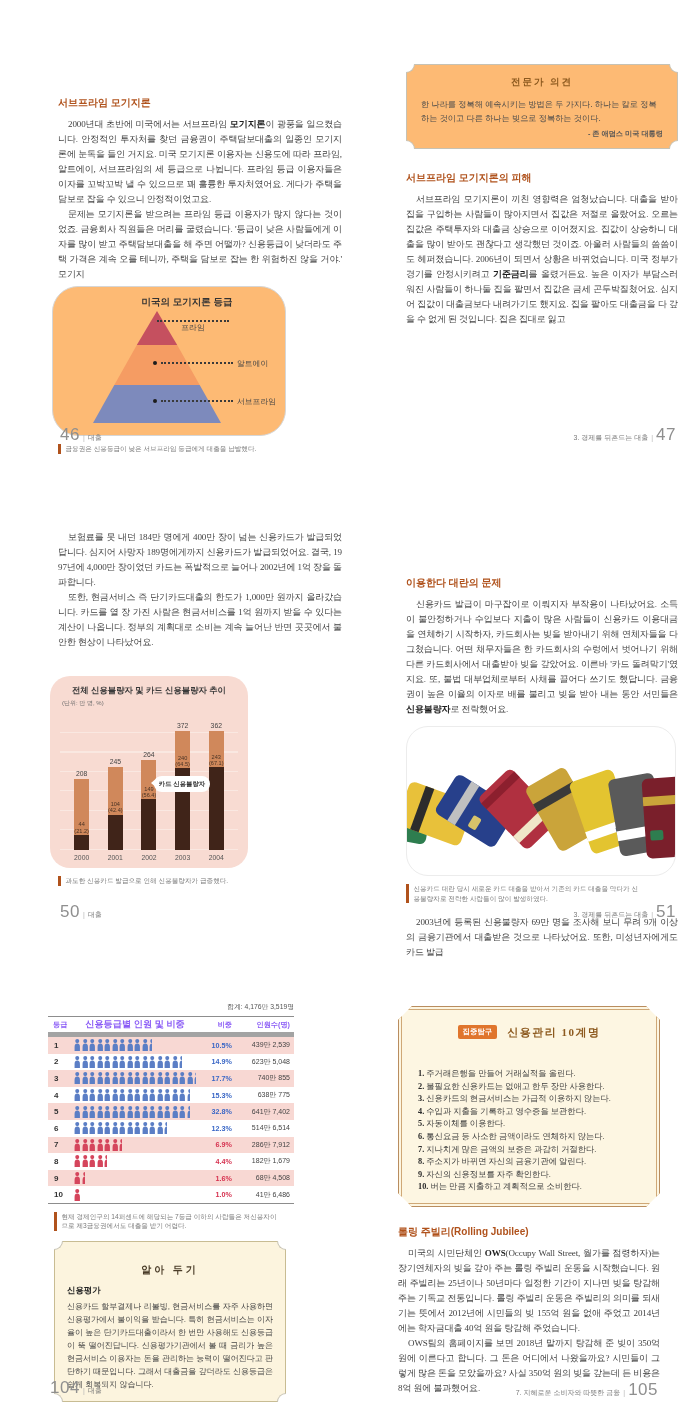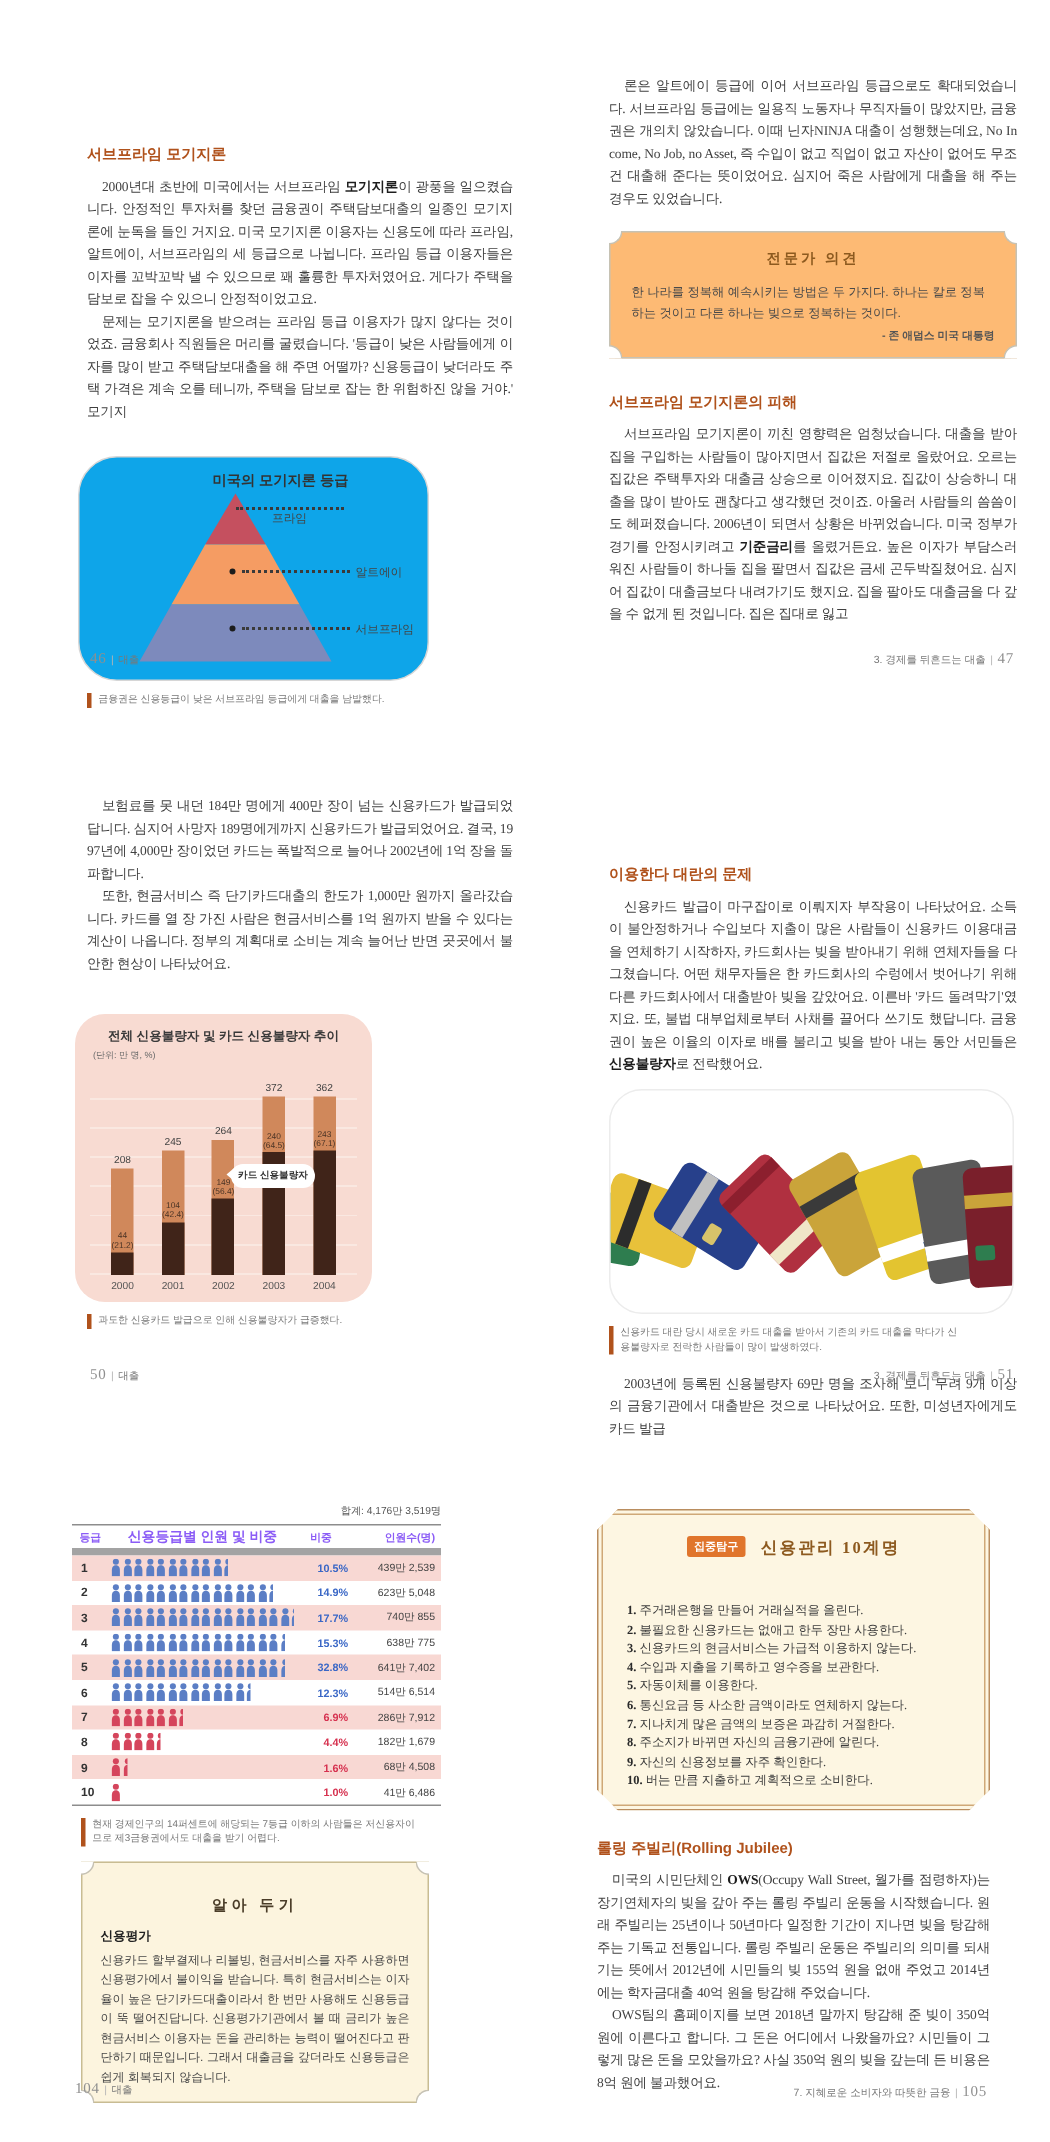--- a/index.html
+++ b/index.html
@@ -13,27 +13,27 @@
   .para { font-size:9px; line-height:15px; color:#3f3f3f; text-align:justify;
           text-indent:10px; word-break:break-all; letter-spacing:-0.1px; }
   .para b { color:#1d1d1d; }
 
   .fig-caption { display:flex; gap:5px; font-family:"Liberation Sans",sans-serif;
                  font-size:6.6px; color:#787878; line-height:9.5px; margin-top:8px; }
   .cap-bar { flex:0 0 2.5px; background:var(--accent,#b0521c); min-height:8px; }
 
   .footer { position:absolute; bottom:0; font-family:"Liberation Sans",sans-serif;
             font-size:7px; color:#787878; white-space:nowrap; }
-  .footer .pnum { font-size:10px; color:#8f8f8f; letter-spacing:0.5px;font-family:Liberation Serif, serif; }
+  .footer .pnum { font-size:17px; color:#8f8f8f; letter-spacing:0.5px; }
   .footer .sep { color:#b5b5b5; margin:0 3px; }
   .footer-left { left:2px; } .footer-right { right:2px; }
 
   
-  .pyr-panel { position:relative; width:234px; height:150px; margin:22px 0 0 -6px;
-               background:#0ea5e9; border:1px solid #d6d6d6; border-radius:26px;padding-left:36px; }
+  .pyr-panel { position:relative; width:234px; height:150px; margin:4px 0 0 -6px;
+               background:#fdba74; border:1px solid #d6d6d6; border-radius:26px;padding-left:36px; }
   .pyr-title { text-align:center; font-family:"Liberation Sans",sans-serif; font-weight:bold;
                font-size:9.5px; color:#333; padding-top:9px; }
   .pyr-svg { position:absolute; left:0; top:0; }
   .pyr-row { position:absolute; left:100px; display:flex; align-items:center; height:10px; }
   .pyr-dot { width:4px; height:4px; border-radius:50%; background:#1c1c1c; }
   .pyr-line { width:72px; border-top:2px dotted #3a3a3a; margin:0 4px; }
   .pyr-lab { font-family:"Liberation Sans",sans-serif; font-size:7.8px; color:#444; }
 
   
   .cream-box { position:relative; background:#fdba74; border:1px solid #c6c2b4; }
@@ -80,21 +80,21 @@
 
   
   .total-label { text-align:right; font-family:"Liberation Sans",sans-serif; font-size:6.8px;
                  color:#555; margin-bottom:4px; }
   .ctable { border-top:1.5px solid #8d8d8d; border-bottom:1.5px solid #8d8d8d;
             font-family:"Liberation Sans",sans-serif; }
   .ctable-header { display:flex; align-items:center; height:20px; border-bottom:5px solid #a3a3a3;
                    font-weight:bold; color:#8b5cf6; }
   .h-grade { width:26px; padding-left:5px; font-size:7.2px; }
   .h-main  { flex:1; text-align:center; font-size:9.2px; }
-  .h-pct   { width:36px; text-align:center; font-size:7.2px; }
+  .h-pct   { width:36px; text-align:right; font-size:7.2px; }
   .h-count { width:62px; text-align:right; font-size:7.2px; padding-right:4px; }
   .crow { display:flex; align-items:center; height:16.6px; font-size:7px; }
   .crow.pink { background:var(--pink-row,#f8d8d3); }
   .c-grade { width:26px; padding-left:6px; font-weight:bold; font-size:8px; color:#333; }
   .c-icons { flex:1; display:flex; align-items:flex-end; gap:1px; overflow:hidden; height:12px; }
   .person { display:inline-block; width:6.5px; height:12px; line-height:0; }
   .person.half { width:3.4px; overflow:hidden; }
   .c-pct { width:36px; text-align:right; font-weight:bold; font-size:7.2px; }
   .c-pct.blue { color:var(--pct-blue,#3a67c6); } .c-pct.red { color:var(--pct-red,#d6314f); }
   .c-count { width:62px; text-align:right; color:#444; padding-right:4px; font-size:7px; }
@@ -161,21 +161,20 @@
     <div class="fig-caption">
       <span class="cap-bar"></span>
       <span>금융권은 신용등급이 낮은 서브프라임 등급에게 대출을 남발했다.</span>
     </div>
     <div class="footer footer-left">
       <span class="pnum">46</span><span class="sep">|</span><span>대출</span>
     </div>
   </div>
 
   <div class="page" style="left:406px; top:50px; width:272px; height:395px;">
-    <div class="para">론은 알트에이 등급에 이어 서브프라임 등급으로도 확대되었습니다. 서브프라임 등급에는 일용직 노동자나 무직자들이 많았지만, 금융권은 개의치 않았습니다. 이때 닌자NINJA 대출이 성행했는데요, No Income, No Job, no Asset, 즉 수입이 없고 직업이 없고 자산이 없어도 무조건 대출해 준다는 뜻이었어요. 심지어 죽은 사람에게 대출을 해 주는 경우도 있었습니다.</div>
 
     <div class="cream-box quote-box">
       <span class="qc tl"></span>
         <span class="qc tr"></span>
         <span class="qc bl"></span>
         <span class="qc br"></span>
       <div class="quote-title">전문가 의견</div>
       <div class="quote-body">한 나라를 정복해 예속시키는 방법은 두 가지다. 하나는 칼로 정복하는 것이고 다른 하나는 빚으로 정복하는 것이다.</div>
       <div class="quote-attr">- 존 애덤스 미국 대통령</div>
     </div>

